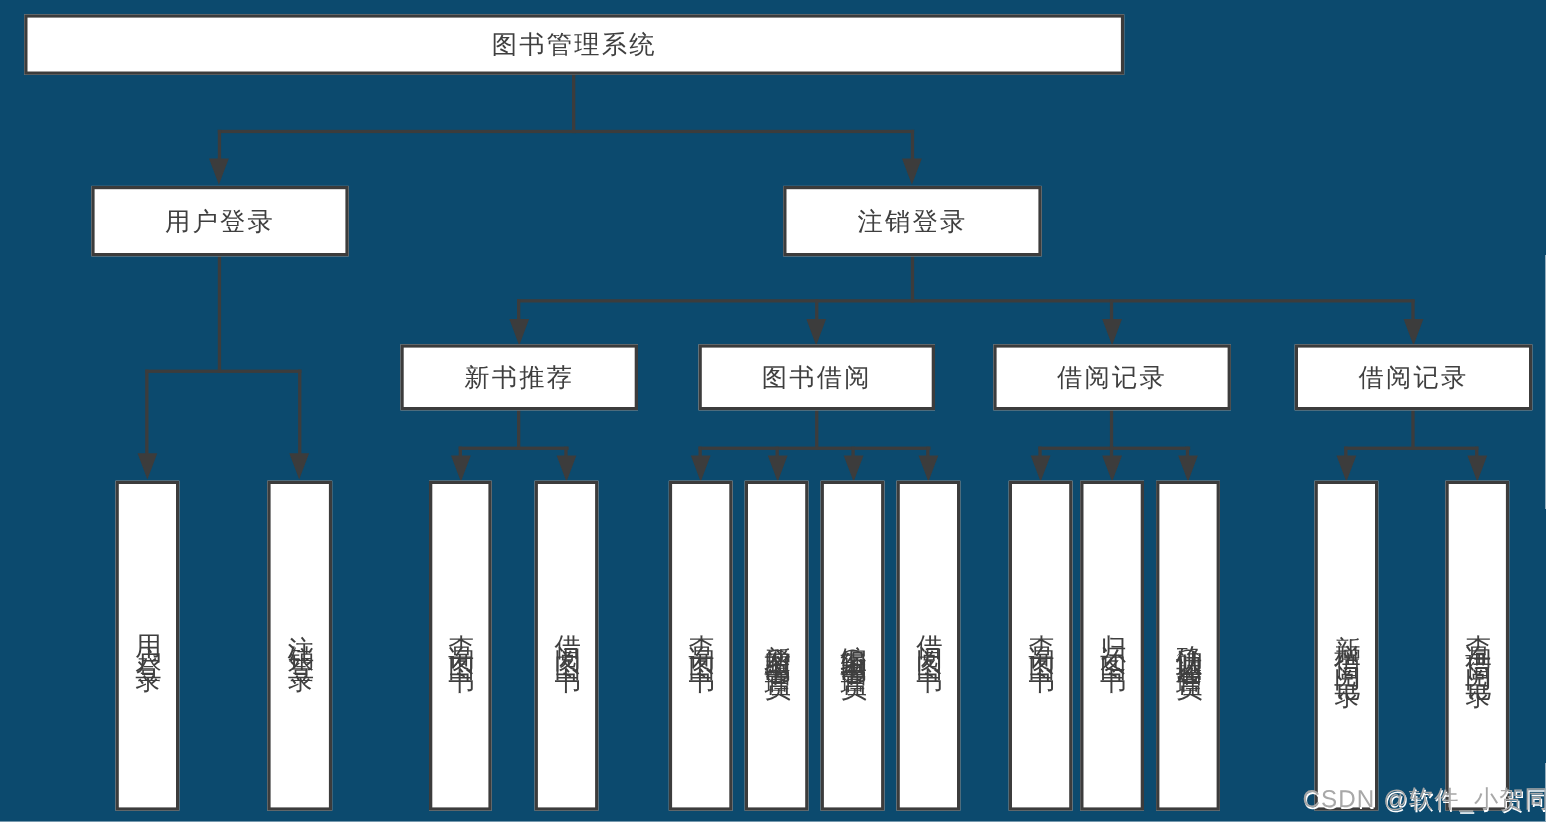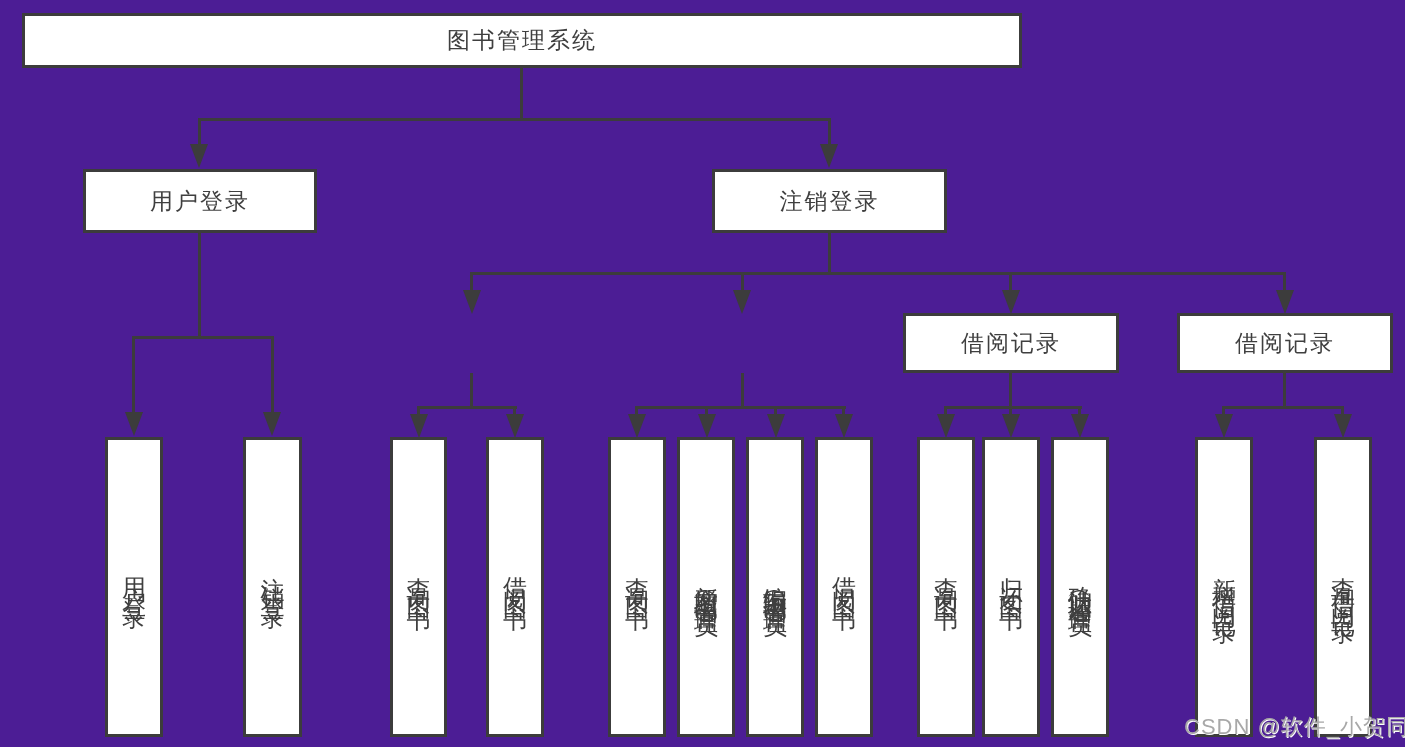--- a/index.html
+++ b/index.html
@@ -1,18 +1,18 @@
 <!DOCTYPE html>
 <html><head>
 <meta charset="utf-8">
 <style>
   * { margin:0; padding:0; box-sizing:border-box; }
   html,body { background:#ffffff; }
   .canvas {
-    position:relative; width:1405px; height:747px; background:#4c1d95;
+    position:relative; width:1405px; height:747px; background:#0c4a6e;
     font-family:"Liberation Sans", sans-serif; overflow:hidden;
   }
   .box {
     position:absolute; border:3px solid #3c3c3c; background:#ffffff;
     display:flex; align-items:center; justify-content:center;
     color:#3f3f3f;
   }
   .hbox { font-size:23px; letter-spacing:2px; font-weight:400; }
   .vbox {
     writing-mode:vertical-rl; text-orientation:mixed;
@@ -96,20 +96,22 @@
   <div class="vl" style="left:1222px; top:406px; height:12px;"></div>
   <div class="vl" style="left:1341px; top:406px; height:12px;"></div>
   <div class="ah" style="left:1215px; top:414px;"></div>
   <div class="ah" style="left:1334px; top:414px;"></div>
 
   <div class="box hbox" style="left:22px; top:13px; width:1000px; height:55px;">图书管理系统</div>
 
   <div class="box hbox" style="left:83px; top:169px; width:234px; height:64px;">用户登录</div>
   <div class="box hbox" style="left:712px; top:169px; width:235px; height:64px;">注销登录</div>
 
+  <div class="box hbox" style="left:364px; top:313px; width:216px; height:60px;">新书推荐</div>
+  <div class="box hbox" style="left:635px; top:313px; width:215px; height:60px;">图书借阅</div>
   <div class="box hbox" style="left:903px; top:313px; width:216px; height:60px;">借阅记录</div>
   <div class="box hbox" style="left:1177px; top:313px; width:216px; height:60px;">借阅记录</div>
 
   <div class="box vbox" style="left:105px; top:437px; width:58px; height:300px;">用户登录</div>
   <div class="box vbox" style="left:243px; top:437px; width:59px; height:300px;">注销登录</div>
 
   <div class="box vbox" style="left:390px; top:437px; width:57px; height:300px;">查询图书</div>
   <div class="box vbox" style="left:486px; top:437px; width:58px; height:300px;">借阅图书</div>
 
   <div class="box vbox" style="left:608px; top:437px; width:58px; height:300px;">查询图书</div>

